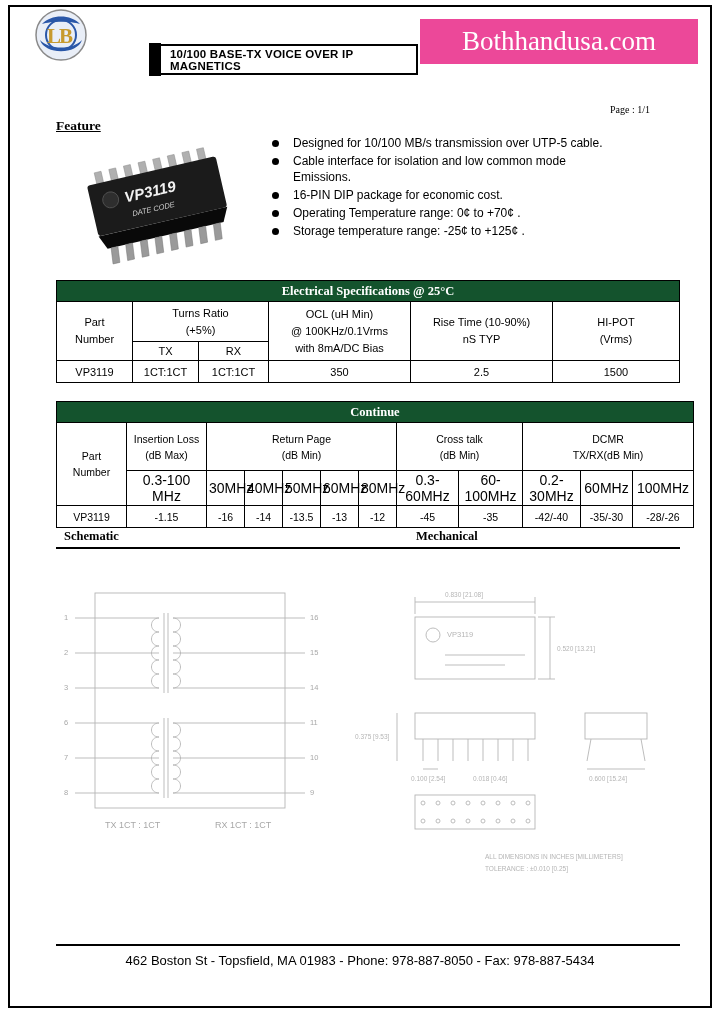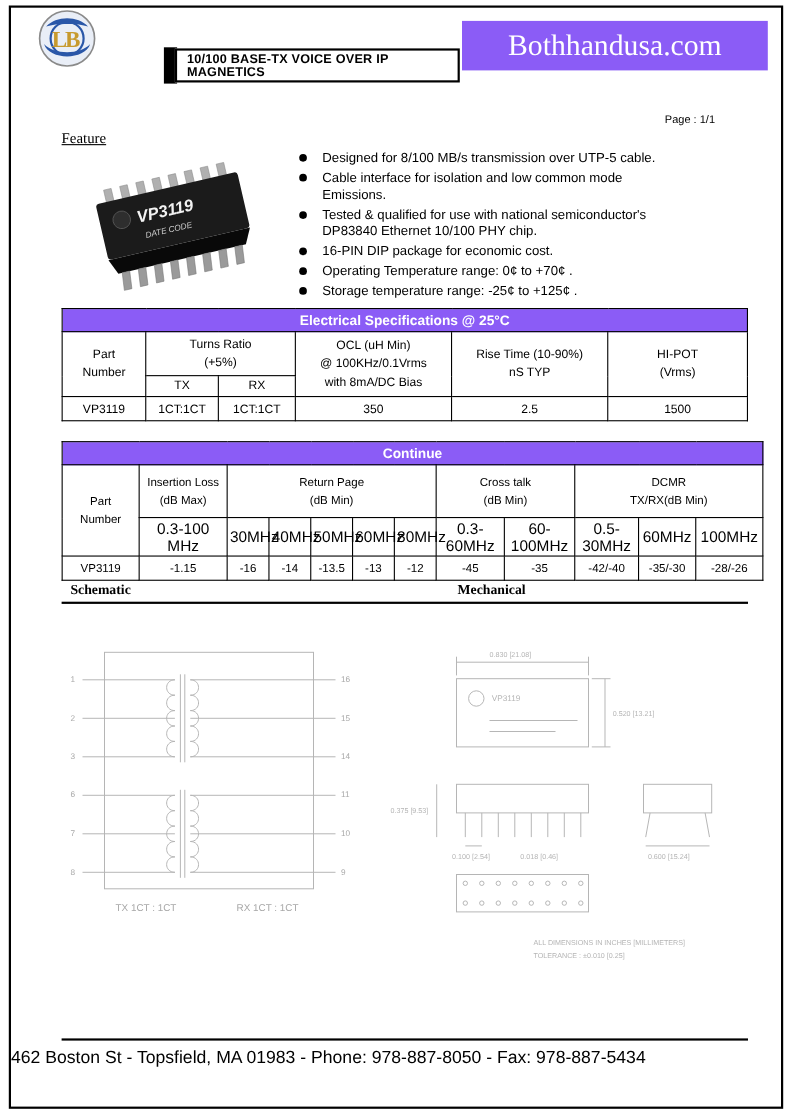--- a/index.html
+++ b/index.html
@@ -1,59 +1,59 @@
 <!DOCTYPE html>
 <html><head>
 <meta charset="utf-8">
 <style>
   html,body{margin:0;padding:0;background:#ffffff;}
   body{width:720px;height:1012px;position:relative;font-family:"Liberation Sans",sans-serif;color:#000;overflow:hidden;}
   .page{position:absolute;left:8px;top:5px;width:700px;height:999px;border:2px solid #000;background:#fff;}
 
   
   .logo{position:absolute;left:24px;top:1px;width:54px;height:54px;}
-  .brandbar{position:absolute;left:410px;top:12px;width:278px;height:45px;background:#8b5cf6;color:#fff;display:flex;align-items:center;justify-content:center;font-family:"Liberation Serif",serif;font-size:27px;}
+  .brandbar{position:absolute;left:410px;top:12px;width:278px;height:45px;background:#ec4899;color:#fff;display:flex;align-items:center;justify-content:center;font-family:"Liberation Serif",serif;font-size:27px;}
   .banner-tab{position:absolute;left:139px;top:36px;width:12px;height:33px;background:#000;}
   .banner{position:absolute;left:149px;top:37px;width:246px;height:27px;border:2px solid #000;background:#fff;display:flex;align-items:center;padding-left:9px;font-size:11.5px;font-weight:bold;letter-spacing:.2px;}
 
   .pn-title{position:absolute;left:46px;top:87px;font-family:"Liberation Serif",serif;font-size:15.5px;font-weight:bold;text-decoration:underline;}
-  .page-num{position:absolute;right:60px;top:97px;font-family:Liberation Sans, sans-serif;font-size:10px;}
-  .feature-h{position:absolute;left:46px;top:111px;font-family:"Liberation Serif",serif;font-size:13.5px;font-weight:normal;text-decoration:underline;}
+  .page-num{position:absolute;right:60px;top:97px;font-family:Liberation Serif, serif;font-size:10px;}
+  .feature-h{position:absolute;left:46px;top:111px;font-family:"Liberation Serif",serif;font-size:13.5px;font-weight:bold;text-decoration:underline;}
 
   .product{position:absolute;left:58px;top:130px;width:185px;height:145px;}
 
   .bullets{position:absolute;left:256px;top:129px;width:360px;margin:0;padding:0;list-style:none;font-size:12px;line-height:15.5px;}
   .bullets li{position:relative;padding-left:27px;margin-bottom:2.5px;}
   .bullets .dot{position:absolute;left:6px;top:4px;width:7px;height:7px;border-radius:50%;background:#000;}
 
   table{border-collapse:collapse;position:absolute;table-layout:fixed;background:#fff;}
   td{border:1px solid #000;text-align:center;vertical-align:middle;padding:1px 2px;}
   td div{line-height:17px;}
-  .tbar{background:#8b5cf6;color:#fff;font-family:Liberation Sans, sans-serif;font-weight:bold;font-size:12.5px;height:18px;border:1px solid #000;}
+  .tbar{background:#14532d;color:#fff;font-family:Liberation Serif, serif;font-weight:bold;font-size:12.5px;height:18px;border:1px solid #000;}
 
   .spec{left:46px;top:273px;width:624px;font-size:11px;}
   .spec tr.h1{height:40px;}
   .spec tr.h2{height:19px;}
   .spec tr.drow{height:22px;}
 
   .cont{left:46px;top:394px;width:638px;font-size:10.5px;padding-left:28px;}
   .cont tr.h1{height:48px;}
   .cont tr.h2{height:19px;font-size:14px;}
   .cont tr.drow{height:22px;}
   .cont td div{line-height:16px;}
 
   .sections{position:absolute;left:46px;top:522px;width:624px;height:18px;border-bottom:2px solid #000;font-family:"Liberation Serif",serif;font-weight:bold;font-size:12.5px;}
   .sec-l{position:absolute;left:8px;top:0;}
   .sec-r{position:absolute;left:360px;top:0;}
 
   .schem{position:absolute;left:50px;top:566px;width:300px;height:268px;}
   .mech{position:absolute;left:335px;top:578px;width:365px;height:300px;}
 
   .footer-line{position:absolute;left:46px;width:624px;top:937px;border-top:2px solid #000;}
-  .footer-text{position:absolute;left:0;top:946px;width:100%;text-align:left;font-size:16px;}
+  .footer-text{position:absolute;left:0;top:946px;width:100%;text-align:center;font-size:13px;}
 </style>
 </head>
 <body>
 
 <div class="page">
 
   <svg class="logo" viewBox="0 0 54 54">
     <circle cx="27" cy="27" r="25" fill="#e9eef7" stroke="#8a8a8a" stroke-width="1.5"></circle>
     <path d="M8 16 C 17 6 37 6 46 16 C 37 13 17 13 8 16 Z" fill="#2a57a8"></path>
     <path d="M6 32 C 11 47 43 47 48 32 C 39 42 15 42 6 32 Z" fill="#2a57a8"></path>
@@ -99,23 +99,22 @@
         <rect x="136" y="99" width="7" height="16"></rect>
           <rect x="151" y="99" width="7" height="16"></rect>
       </g>
       <circle cx="46" cy="52" r="8" fill="#2e2e2e" stroke="#555" stroke-width="0.8"></circle>
       <text x="60" y="58" fill="#f2f2f2" font-size="15" font-style="italic" font-weight="bold">VP3119</text>
       <text x="64" y="73" fill="#cfcfcf" font-size="7.5" font-style="italic">DATE CODE</text>
     </g>
   </svg>
 
   <ul class="bullets">
-    <li><span class="dot"></span><span>Designed for 8/100 MB/s transmission over UTP-5 cable.</span></li>
+    <li><span class="dot"></span><span>Designed for 10/100 MB/s transmission over UTP-5 cable.</span></li>
     <li><span class="dot"></span><span>Cable interface for isolation and low common mode Emissions.</span></li>
-    <li><span class="dot"></span><span>Tested &amp; qualified for use with national semiconductor's DP83840 Ethernet 10/100 PHY chip.</span></li>
     <li><span class="dot"></span><span>16-PIN DIP package for economic cost.</span></li>
     <li><span class="dot"></span><span>Operating Temperature range: 0¢  to +70¢ .</span></li>
     <li><span class="dot"></span><span>Storage temperature range: -25¢ to +125¢ .</span></li>
   </ul>
 
   <table class="spec">
     <colgroup>
         <col style="width:76px">
         <col style="width:66px">
         <col style="width:70px">
@@ -208,21 +207,21 @@
     </tr>
     <tr class="h2">
       <td>0.3-100 MHz</td>
       <td>30MHz</td>
       <td>40MHz</td>
       <td>50MHz</td>
       <td>60MHz</td>
       <td>80MHz</td>
       <td>0.3-60MHz</td>
       <td>60-100MHz</td>
-      <td>0.5-30MHz</td>
+      <td>0.2-30MHz</td>
       <td>60MHz</td>
       <td>100MHz</td>
     </tr>
     <tr class="drow">
       <td>VP3119</td>
       <td>-1.15</td>
       <td>-16</td>
       <td>-14</td>
       <td>-13.5</td>
       <td>-13</td>

